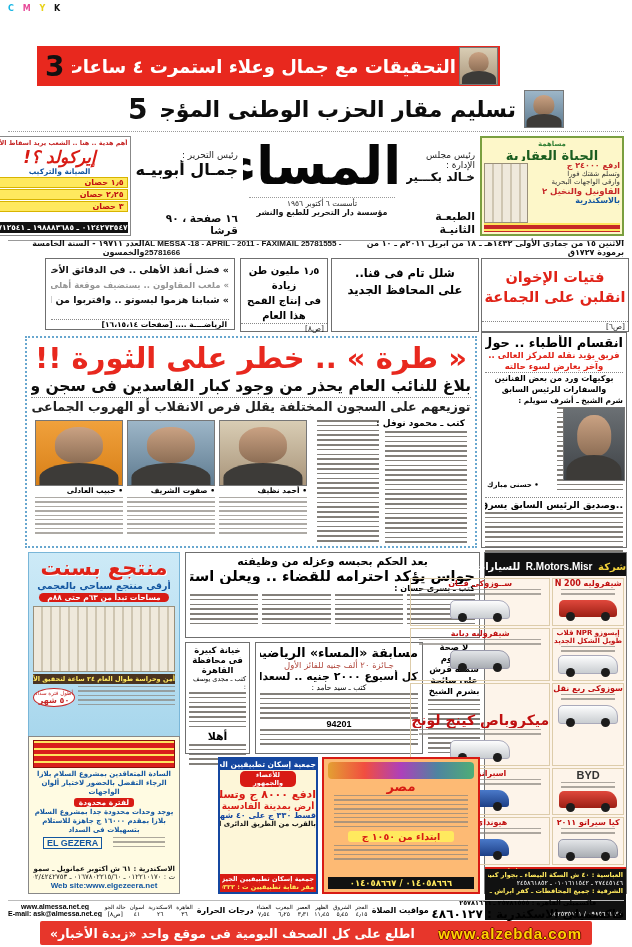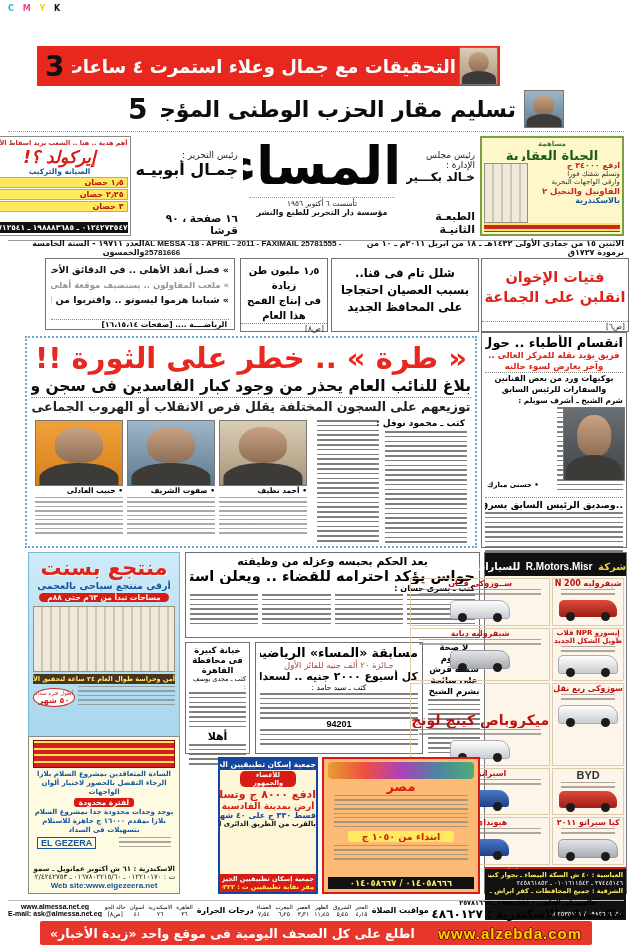--- a/index.html
+++ b/index.html
@@ -132,21 +132,20 @@
     <span>العدد ١٩٧١١ - السنة الخامسة والخمسون</span>
   </div>
 
   <div class="abs box" style="left:481px;top:258px;width:146px;height:72px;display:flex;flex-direction:column;">
     <div class="b ctr" style="font-size:14.5px;color:#e02318;line-height:20px;margin-top:8px;">فتيات الإخوان</div>
     <div class="b ctr" style="font-size:14.5px;color:#e02318;line-height:20px;">انقلبن على الجماعة</div>
     <div class="dotline ref" style="margin-top:auto;padding:0 3px;">[ص٦]</div>
   </div>
   <div class="abs box" style="left:331px;top:258px;width:146px;height:72px;">
     <div class="b ctr" style="font-size:11.5px;line-height:17px;margin-top:6px;">شلل تام فى قنا..</div>
-    <div class="b ctr" style="font-size:11.5px;line-height:17px;">بسبب العصيان احتجاجا</div>
     <div class="b ctr" style="font-size:11.5px;line-height:17px;">على المحافظ الجديد</div>
   </div>
   <div class="abs box" style="left:240px;top:258px;width:86px;height:72px;display:flex;flex-direction:column;">
     <div class="b ctr" style="font-size:10px;line-height:15px;margin-top:4px;">١٫٥ مليون طن زيادة</div>
     <div class="b ctr" style="font-size:10px;line-height:15px;">فى إنتاج القمح</div>
     <div class="b ctr" style="font-size:10px;line-height:15px;">هذا العام</div>
     <div class="dotline ref" style="margin-top:auto;padding:0 3px;">[ص٨]</div>
   </div>
   <div class="abs box" style="left:45px;top:258px;width:190px;height:72px;display:flex;flex-direction:column;padding:3px 5px 0;box-sizing:border-box;">
     <div class="b nw" style="font-size:9.5px;color:#111;line-height:16px;">» فضل أنقذ الأهلى .. فى الدقائق الأخيرة</div>
@@ -245,21 +244,21 @@
       </div>
     </div>
     <div class="b ctr nw" style="font-size:9px;color:#1356a0;margin-top:auto;background:#fff;border-radius:3px;">اسكن ... صيف ... استثمر</div>
   </div>
 
   <div class="abs" style="left:28px;top:736px;width:152px;height:158px;border:1px solid #888;background:#fffbe2;box-sizing:border-box;padding:3px 4px;display:flex;flex-direction:column;">
     <div class="sim-y" style="height:26px;background-color:#d91f1c;border:1px solid #8c0e0c;"></div>
     <div class="b ctr" style="font-size:7px;color:#1356a0;line-height:9px;margin-top:2px;">السادة المتعاقدين بمشروع السلام بلازا الرجاء التفضل بالحضور لاختيار ألوان الواجهات</div>
     <div class="b ctr" style="font-size:7.5px;color:#fff;background:#d81b14;border-radius:3px;width:60px;margin:1px auto;">لفترة محدودة</div>
     <div class="b ctr" style="font-size:7px;color:#1356a0;line-height:9px;">يوجد وحدات محدودة جدا بمشروع السلام بلازا بمقدم ١٦٠٠٠ ج جاهزة للاستلام بتسهيلات فى السداد</div>
-    <div style="display:flex;align-items:center;justify-content:space-between;margin:2px 4px;">
+    <div style="display:flex;align-items:center;justify-content:space-between;margin:2px 10px;">
       <div class="sim-lt" style="width:52px;height:12px;"></div>
       <div class="b ltr" style="font-size:9px;color:#1356a0;border:1px solid #1356a0;padding:0 3px;">EL GEZERA</div>
     </div>
     <div class="b ctr nw" style="font-size:7px;color:#111;margin-top:auto;">الاسكندرية : ٦١ ش أكتوبر عمانويل ـ سموحة ـ الاسكندرية</div>
     <div class="ctr nw" style="font-size:7px;color:#111;">ت : ٠١٢٢١٠١٧٠ ـ ٠١٦٧٨٠٢٢١٥/٦٠ ـ ٠٢/٤٢٤٢٧٥٣</div>
     <div class="b ctr ltr nw" style="font-size:8px;color:#1356a0;">Web site:www.elgezeera.net</div>
   </div>
 
   <div class="abs" style="left:484px;top:552px;width:143px;height:342px;border:1px solid #777;background:#fdf4ea;box-sizing:border-box;display:flex;flex-direction:column;">
     <div class="ctr" style="background:#111;color:#fff;padding:2px 0;font-weight:bold;white-space:nowrap;">

